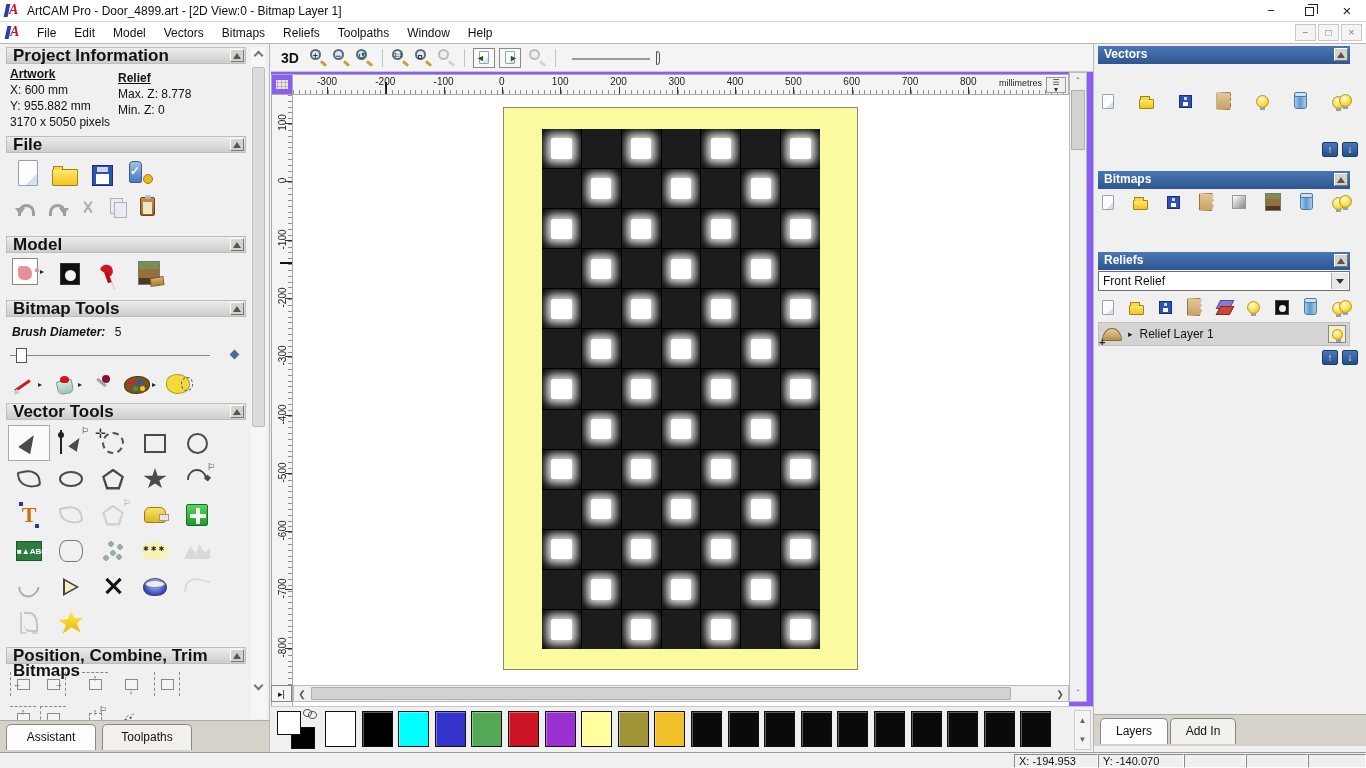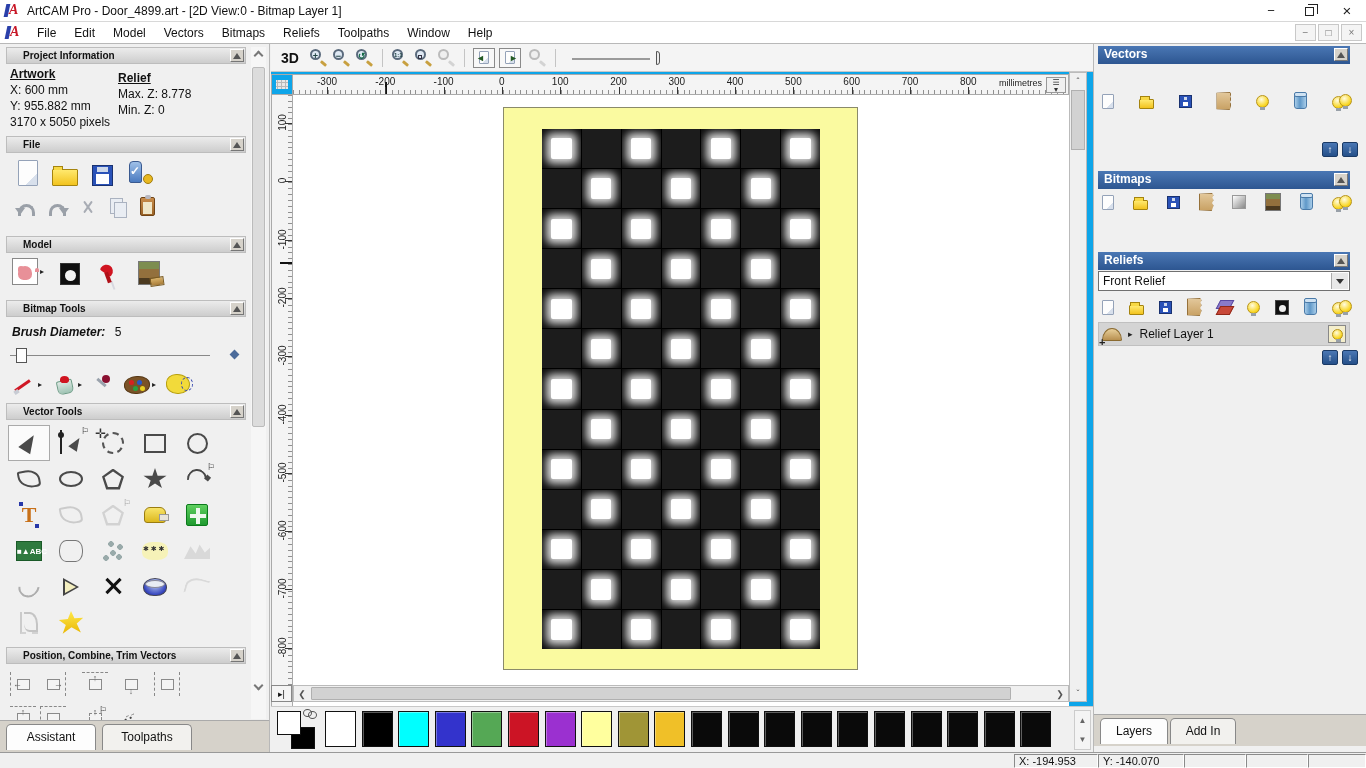--- a/index.html
+++ b/index.html
@@ -27,21 +27,21 @@
   .menu-item { padding:2px 9px; font-size:12px; color:#111; }
   .mdi-btns { margin-left:auto; display:flex; margin-right:4px; }
   .mdi-btn { width:21px; height:17px; border:1px solid #c8c8c8; background:#f4f4f4; color:#777;
              font-size:10px; display:flex; align-items:center; justify-content:center; margin-left:2px; }
 
   
   .left-panel { position:absolute; left:0; top:44px; width:270px; height:708px; background:#f0f0f0;
                 border-right:1px solid #b8b8b8; overflow:hidden; }
   .sec-hdr { position:absolute; left:6px; width:240px; height:17px;
              background:linear-gradient(#ececec,#cdcdcd); border:1px solid #bdbdbd;
-             font-weight:bold; font-size:10px; line-height:15px; padding-left:16px; color:#111; }
+             font-weight:bold; font-size:17px; line-height:15px; padding-left:6px; color:#111; }
   .collapse-btn { position:absolute; right:1px; top:1px; width:14px; height:13px; background:#d6d2ca;
                   border:1px solid; border-color:#fff #777 #777 #fff; display:flex; align-items:center; justify-content:center; }
   .tri-up { width:0; height:0; border-left:4px solid transparent; border-right:4px solid transparent; border-bottom:6px solid #555; }
   .info-grid { position:absolute; left:10px; top:22px; width:240px; font-size:12px; line-height:16px; }
   .info-col1 { position:absolute; left:0; top:0; }
   .info-col2 { position:absolute; left:108px; top:4px; }
   .b { font-weight:bold;text-decoration:underline; }
   .icon-row { position:absolute; display:flex; align-items:flex-end; }
   .gap28 > * { margin-right:14px; }
 
@@ -178,21 +178,21 @@
   .tab.front { z-index:2; }
 
   
   .lscroll { position:absolute; right:3px; top:3px; width:15px; height:672px; background:#f6f6f6; }
   .chev { display:inline-block; width:7px; height:7px; border-right:2px solid #777; border-bottom:2px solid #777; }
   .chev.up { transform:rotate(-135deg); } .chev.down { transform:rotate(45deg); }
   .lscroll .sbtn { position:absolute; left:0; width:15px; height:16px; display:flex; align-items:center; justify-content:center; }
   .lscroll .thumb { position:absolute; left:1px; width:13px; top:20px; height:360px; background:#dcdcdc; border:1px solid #bbb; border-radius:2px; }
 
   
-  .center { position:absolute; left:271px; top:44px; width:822px; height:708px; background:#0ea5e9; }
+  .center { position:absolute; left:271px; top:44px; width:822px; height:708px; background:#8b5cf6; }
   .view-toolbar { position:absolute; left:0; top:0; width:822px; height:28px; background:#f4f4f4;
                   border-bottom:1px solid #c8c8c8; display:flex; align-items:center; padding-left:10px; }
   .btn3d { font:bold 14px "Liberation Sans",sans-serif; color:#111; margin-right:8px; }
   .vtb-sep { width:1px; height:18px; background:#c4c4c4; margin:0 6px; }
   .mag { width:17px; height:17px; position:relative; margin:0 3px; }
   .mag .lens { position:absolute; left:0; top:0; width:11px; height:11px; border:2px solid #5a6a7c; border-radius:50%;
                background:#dfe9f4; font:bold 9px/10px "Liberation Sans",sans-serif; color:#244; text-align:center; }
   .mag .handle { position:absolute; width:7px; height:3px; background:#c8a040; bottom:1px; right:0; transform:rotate(40deg); border-radius:1px; }
   .mag.disabled { opacity:.4; filter:grayscale(1); }
   .boxedic { width:22px; height:20px; border:1px solid #8a8a8a; background:#f8f8f8; margin:0 2px;
@@ -504,21 +504,21 @@
 
       <div class="vt-cell gray-tool">
           <span class="profileic ic"></span>
         </div>
       <div class="vt-cell">
           <span class="stary"></span>
         </div>
     </div>
 
     <div class="sec-hdr" style="top:603px;">
-      <span>Position, Combine, Trim Vectors</span>
+      <span>Position, Combine, Trim Bitmaps</span>
       <span class="collapse-btn">
           <span class="tri-up"></span>
         </span>
     </div>
     <div class="icon-row" style="left:8px; top:626px;">
       <span class="alignic">
           <span class="edge-l"></span>
           <span class="sq"></span>
           <span class="arrowch" style="left:5px;">←</span>
         </span>

